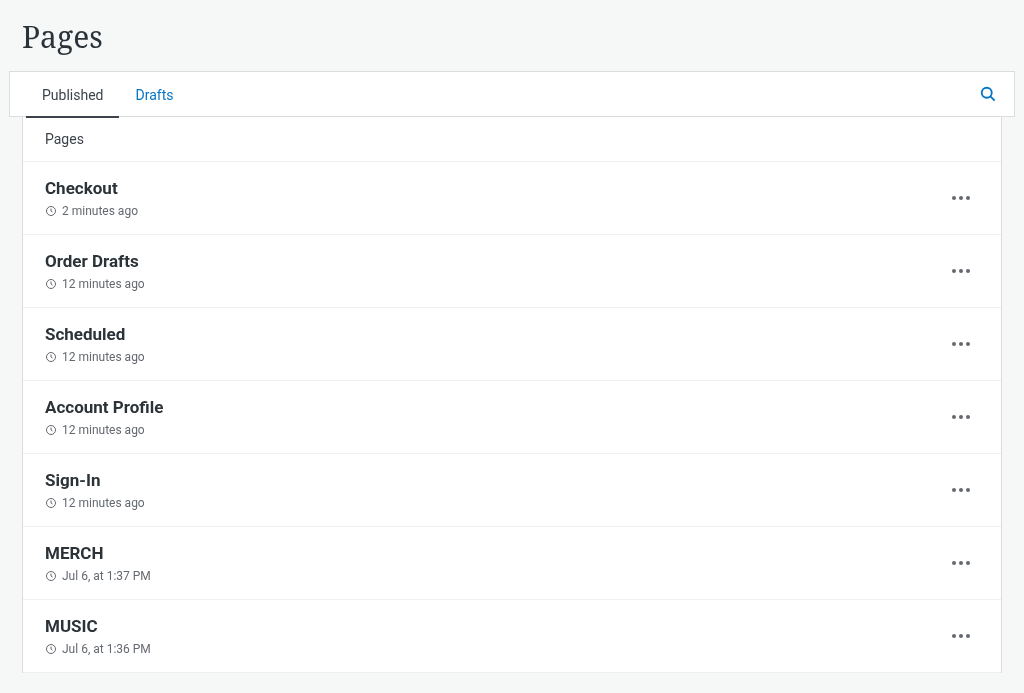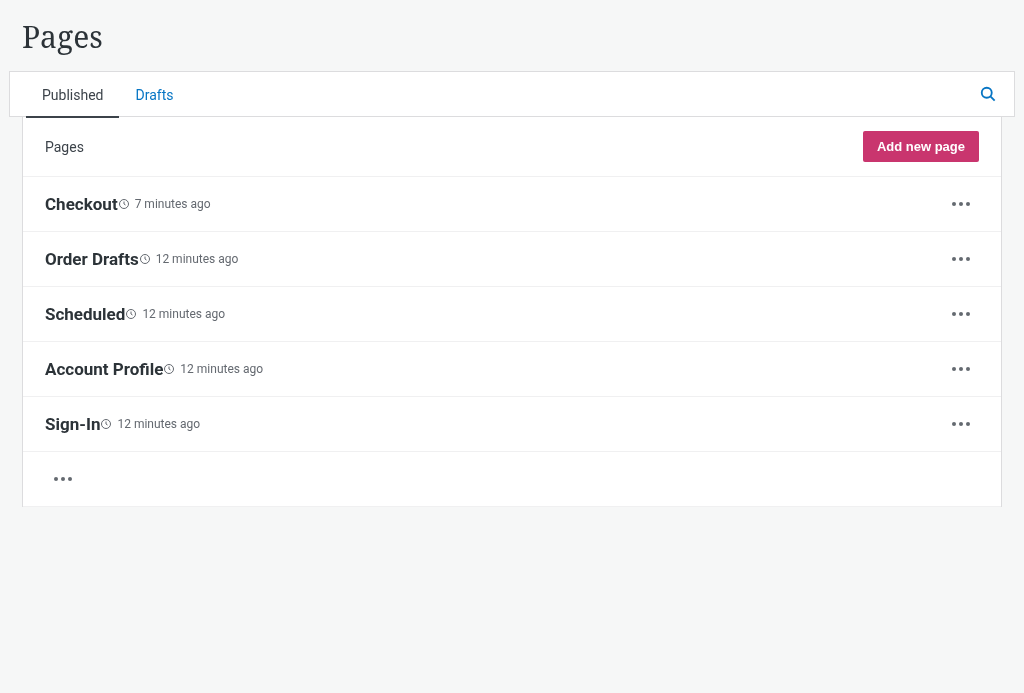--- a/index.html
+++ b/index.html
@@ -92,21 +92,22 @@
     }
     .list-row {
       display: flex;
       align-items: center;
       justify-content: space-between;
       padding: 16px 22px;
       border-bottom: 1px solid #f0f0f1;
     }
     .row-left {
       display: flex;
-      flex-direction: row;
+      flex-direction: column;
+      gap: 6px;
     }
     .row-title {
       font-size: 17px;
       font-weight: 700;
       color: #2c3338;
     }
     .row-meta {
       display: flex;
       align-items: center;
       gap: 5px;
@@ -142,34 +143,33 @@
       <circle cx="10.5" cy="10.5" r="6"></circle>
       <line x1="15.2" y1="15.2" x2="20" y2="20"></line>
     </svg>
   </div>
 </div>
 
 <div class="list-container">
 
   <div class="list-header">
     <span class="list-header-label">Pages</span>
-    <button class="add-btn">Add new page</button>
   </div>
 
   <div class="list-row">
     <div class="row-left">
       <div class="row-title">Checkout</div>
       <div class="row-meta">
         <span class="clock-icon">
           <svg viewBox="0 0 24 24" width="12" height="12" fill="none" stroke="currentColor" stroke-width="2">
               <circle cx="12" cy="12" r="9"></circle>
               <path d="M12 7v5l3 2"></path>
             </svg>
         </span>
-        <span>7 minutes ago</span>
+        <span>2 minutes ago</span>
       </div>
     </div>
     <div class="more-btn">
       <svg width="20" height="6" viewBox="0 0 20 6">
           <circle cx="3" cy="3" r="2" fill="currentColor"></circle>
           <circle cx="10" cy="3" r="2" fill="currentColor"></circle>
           <circle cx="17" cy="3" r="2" fill="currentColor"></circle>
         </svg>
     </div>
   </div>
@@ -256,23 +256,56 @@
     <div class="more-btn">
       <svg width="20" height="6" viewBox="0 0 20 6">
           <circle cx="3" cy="3" r="2" fill="currentColor"></circle>
           <circle cx="10" cy="3" r="2" fill="currentColor"></circle>
           <circle cx="17" cy="3" r="2" fill="currentColor"></circle>
         </svg>
     </div>
   </div>
 
   <div class="list-row">
-    <div class="more-btn">
-      <svg width="20" height="6" viewBox="0 0 20 6">
-          <circle cx="3" cy="3" r="2" fill="currentColor"></circle>
-          <circle cx="10" cy="3" r="2" fill="currentColor"></circle>
-          <circle cx="17" cy="3" r="2" fill="currentColor"></circle>
-        </svg>
-    </div>
-  </div>
-
+    <div class="row-left">
+      <div class="row-title">MERCH</div>
+      <div class="row-meta">
+        <span class="clock-icon">
+          <svg viewBox="0 0 24 24" width="12" height="12" fill="none" stroke="currentColor" stroke-width="2">
+              <circle cx="12" cy="12" r="9"></circle>
+              <path d="M12 7v5l3 2"></path>
+            </svg>
+        </span>
+        <span>Jul 6, at 1:37 PM</span>
+      </div>
+    </div>
+    <div class="more-btn">
+      <svg width="20" height="6" viewBox="0 0 20 6">
+          <circle cx="3" cy="3" r="2" fill="currentColor"></circle>
+          <circle cx="10" cy="3" r="2" fill="currentColor"></circle>
+          <circle cx="17" cy="3" r="2" fill="currentColor"></circle>
+        </svg>
+    </div>
+  </div>
+
+  <div class="list-row">
+    <div class="row-left">
+      <div class="row-title">MUSIC</div>
+      <div class="row-meta">
+        <span class="clock-icon">
+          <svg viewBox="0 0 24 24" width="12" height="12" fill="none" stroke="currentColor" stroke-width="2">
+              <circle cx="12" cy="12" r="9"></circle>
+              <path d="M12 7v5l3 2"></path>
+            </svg>
+        </span>
+        <span>Jul 6, at 1:36 PM</span>
+      </div>
+    </div>
+    <div class="more-btn">
+      <svg width="20" height="6" viewBox="0 0 20 6">
+          <circle cx="3" cy="3" r="2" fill="currentColor"></circle>
+          <circle cx="10" cy="3" r="2" fill="currentColor"></circle>
+          <circle cx="17" cy="3" r="2" fill="currentColor"></circle>
+        </svg>
+    </div>
+  </div>
 
 </div>
 
 </body></html>

